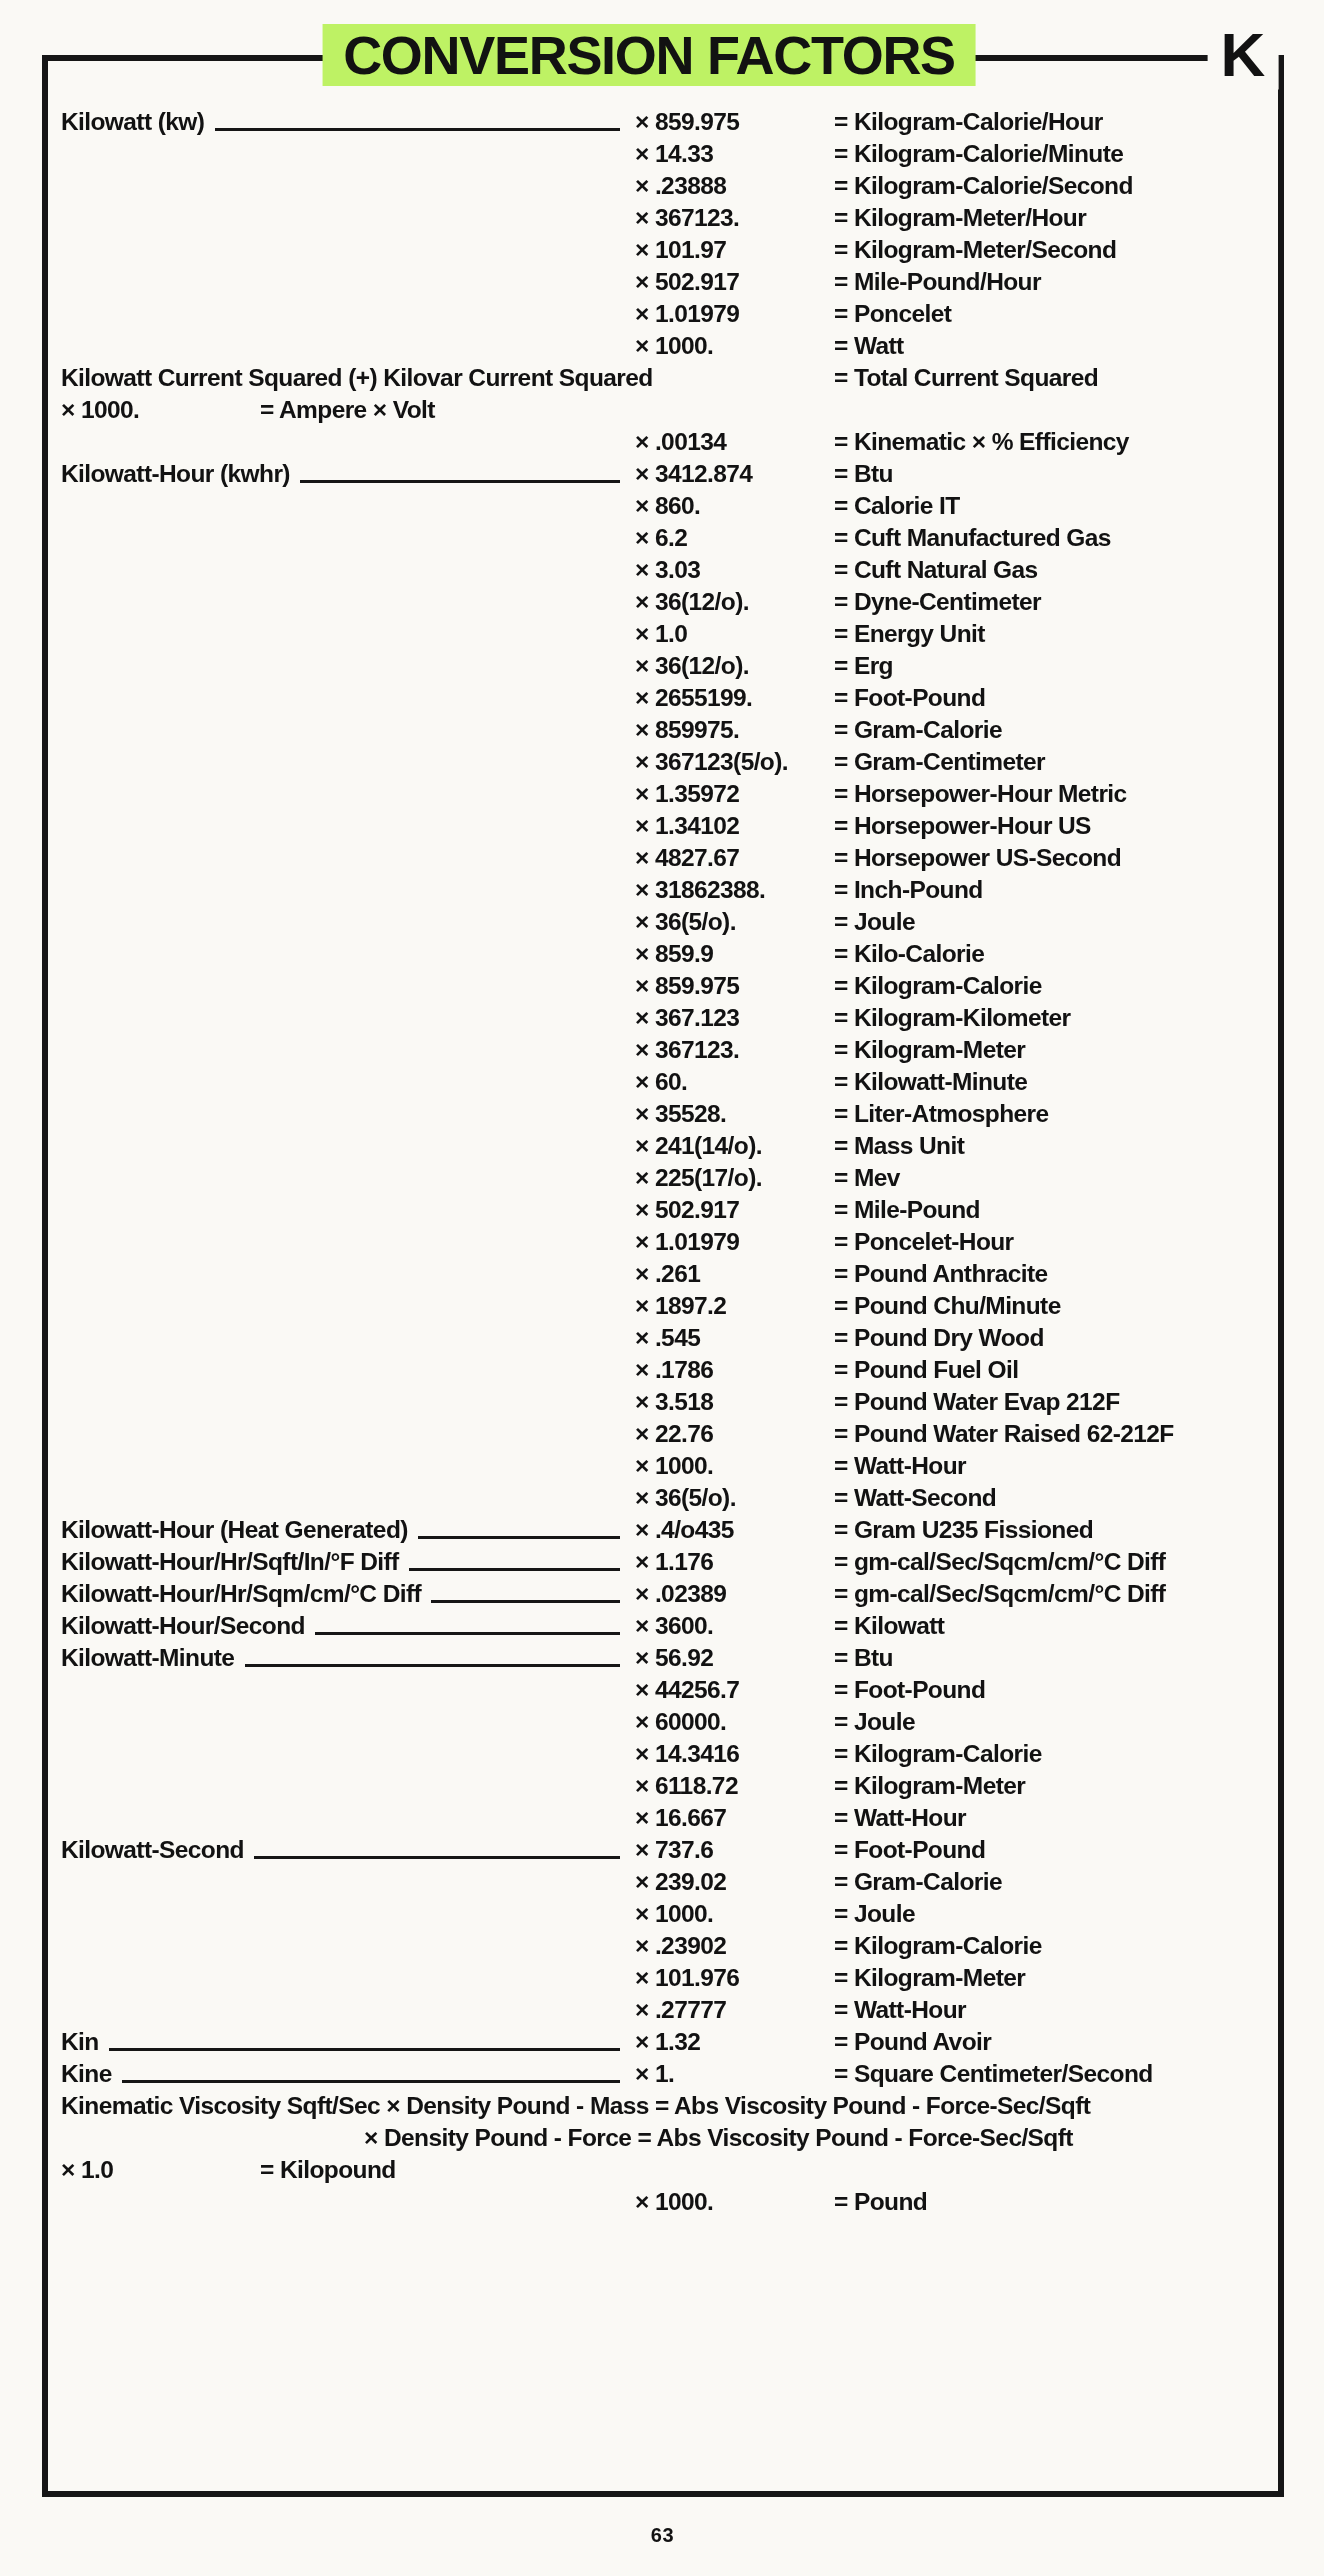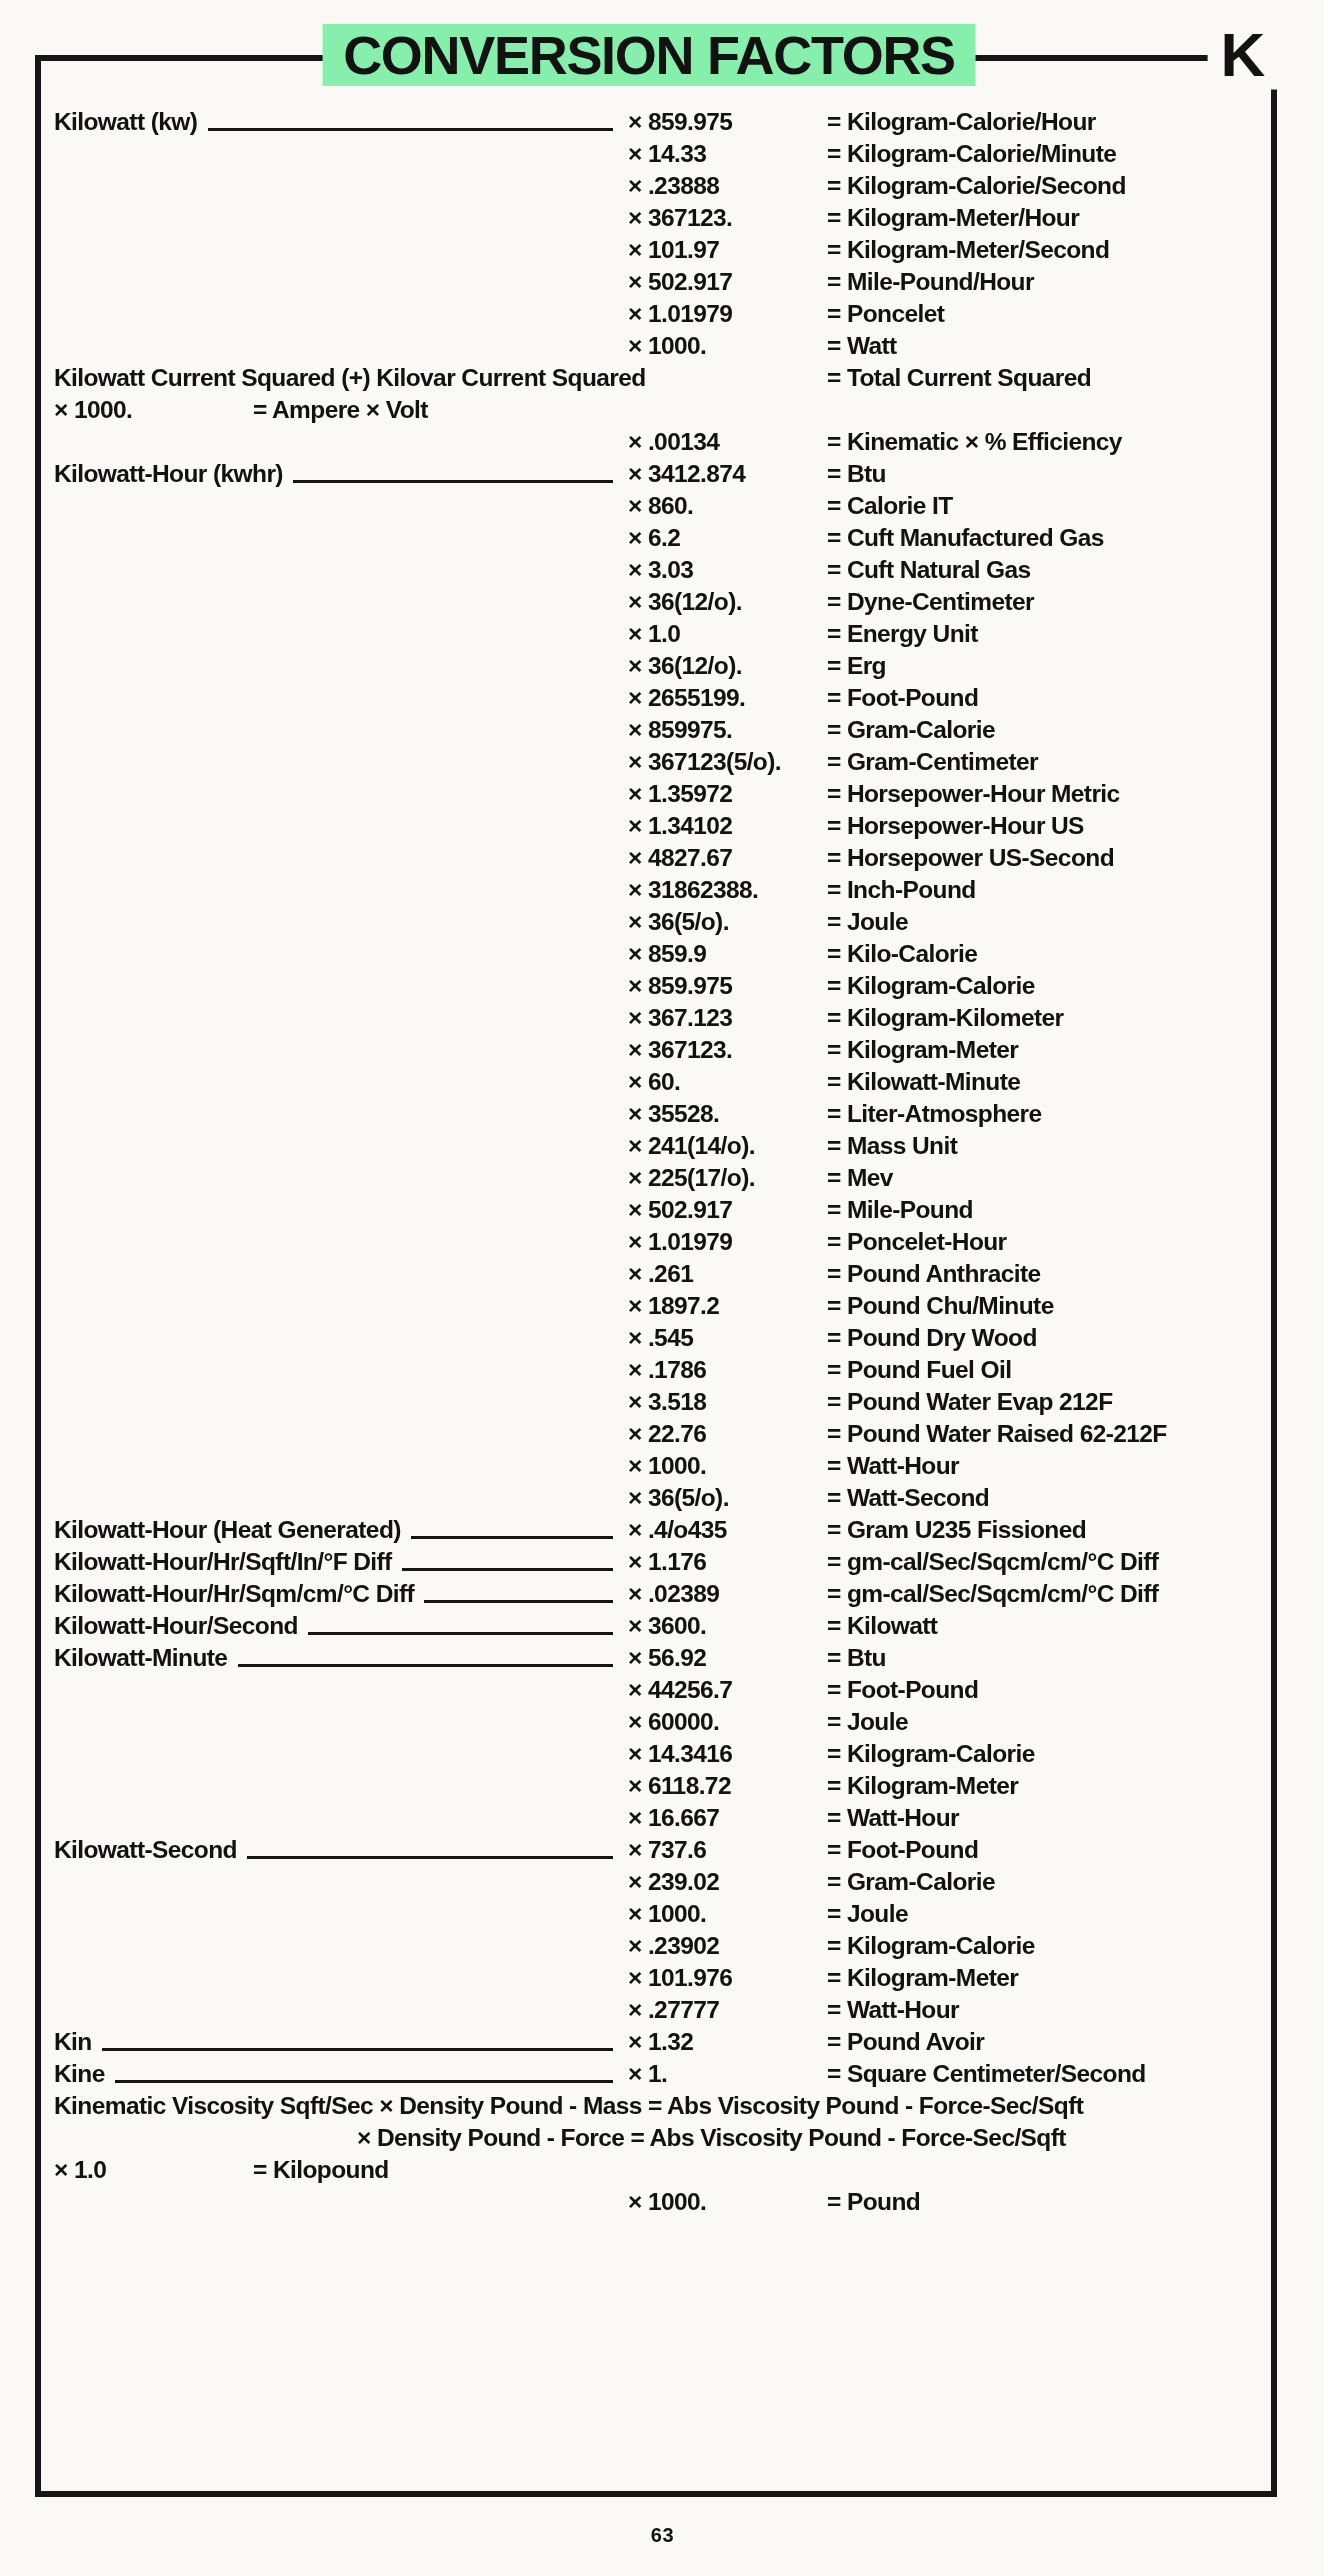--- a/index.html
+++ b/index.html
@@ -7,31 +7,31 @@
     position:relative;
     width:1325px; height:2576px;
     background:#faf9f5;
     font-family:"Liberation Sans", sans-serif;
     color:#121212;
     overflow:hidden;
   }
   
   .box {
     position:absolute;
-    left:35px; top:55px;
+    left:42px; top:55px;
     width:1242px; height:2442px;
     box-sizing:border-box;
     border:6.5px solid #161616;
   }
   
   .page-title {
     position:absolute;
     top:55px; left:649px;
     transform:translate(-50%,-50%);
-    background:#86efac;
+    background:#bef264;
     padding:0 20.6px;
     font-size:54px; font-weight:bold;
     letter-spacing:-1.3px;
     white-space:nowrap;
     margin:0;
   }
   .section-letter {
     position:absolute;
     top:54px; left:1243px;
     transform:translate(-50%,-50%);

